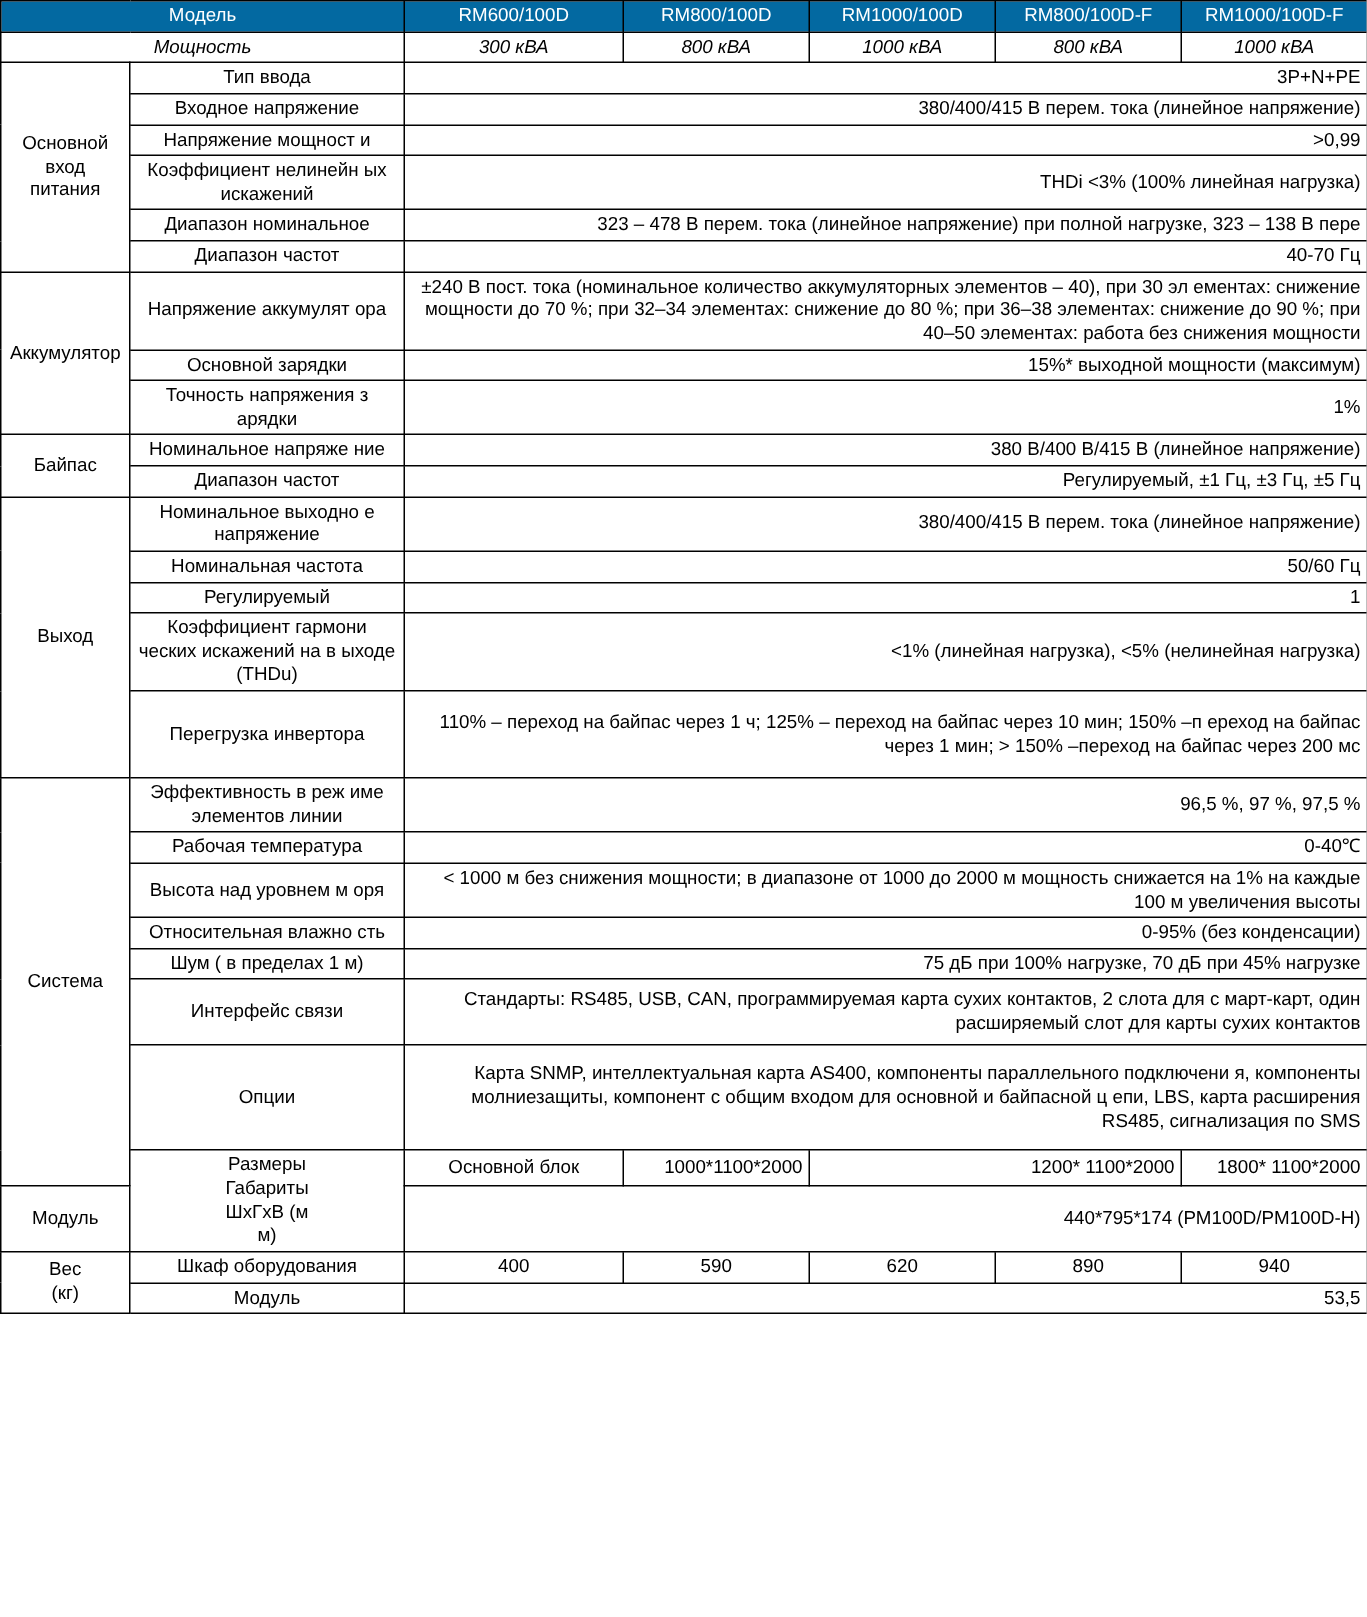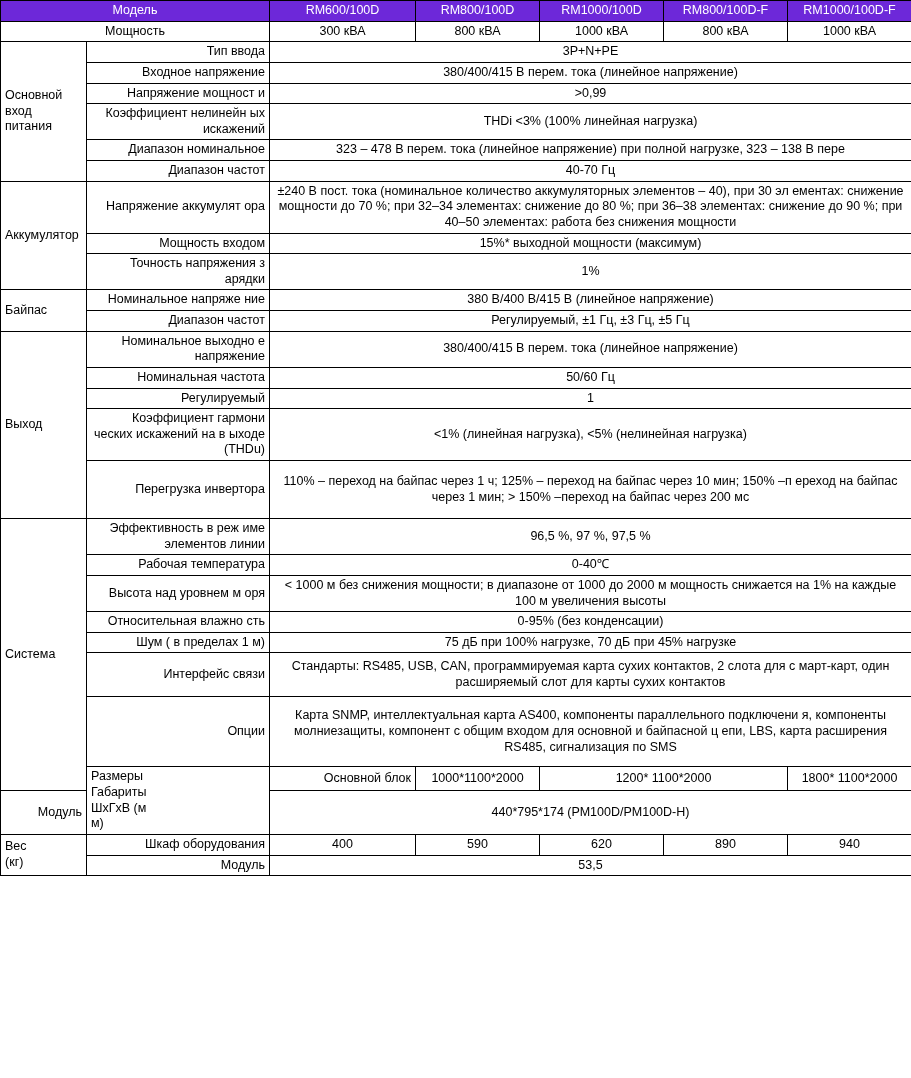--- a/index.html
+++ b/index.html
@@ -21,46 +21,47 @@
   }
   table.spec td, table.spec th {
     border: 1px solid #000000;
     padding: 2px 4px;
     vertical-align: middle;
     font-weight: normal;
     font-size: 12.5px;
     line-height: 1.25;
   }
   .hdr {
-    background: #6d28d9;
+    background: #0369a1;
     color: #ffffff;
     text-align: center;
     font-weight: bold;
     height: 20px;
     padding: 1px 3px;
     font-size: 12.5px;
   }
   .grp {
+    text-align: center;
     vertical-align: middle;
     font-weight: bold;
     font-size: 12.5px;
   }
   .param {
+    text-align: center;
+    vertical-align: middle;
+  }
+  .val {
     text-align: right;
     vertical-align: middle;
-  }
-  .val {
-    text-align: center;
-    vertical-align: middle;
     padding-left: 5px;
   }
   .c {
     text-align: center;
   }
-  .b { font-weight: bold; }
+  .b { font-weight: bold; font-style: italic; }
   col.c-grp { width: 86px; }
   col.c-par { width: 183px; }
   col.c-v1  { width: 146px; }
   col.c-v2  { width: 124px; }
   col.c-v3  { width: 124px; }
   col.c-v4  { width: 124px; }
   col.c-v5  { width: 124px; }
 </style>
 </head>
 <body>
@@ -119,21 +120,21 @@
       <td class="param">Диапазон частот</td>
       <td class="val" colspan="5">40-70 Гц</td>
     </tr>
 
     <tr>
       <td class="grp" rowspan="3">Аккумулятор</td>
       <td class="param">Напряжение аккумулят ора</td>
       <td class="val" colspan="5">±240 В пост. тока (номинальное количество аккумуляторных элементов – 40), при 30 эл ементах: снижение мощности до 70 %; при 32–34 элементах: снижение до 80 %; при 36–38 элементах: снижение до 90 %; при 40–50 элементах: работа без снижения мощности</td>
     </tr>
     <tr>
-      <td class="param">Мощность входом</td>
+      <td class="param">Основной зарядки</td>
       <td class="val" colspan="5">15%* выходной мощности (максимум)</td>
     </tr>
     <tr>
       <td class="param">Точность напряжения з арядки</td>
       <td class="val" colspan="5">1%</td>
     </tr>
 
     <tr>
       <td class="grp" rowspan="2">Байпас</td>
       <td class="param">Номинальное напряже ние</td>

